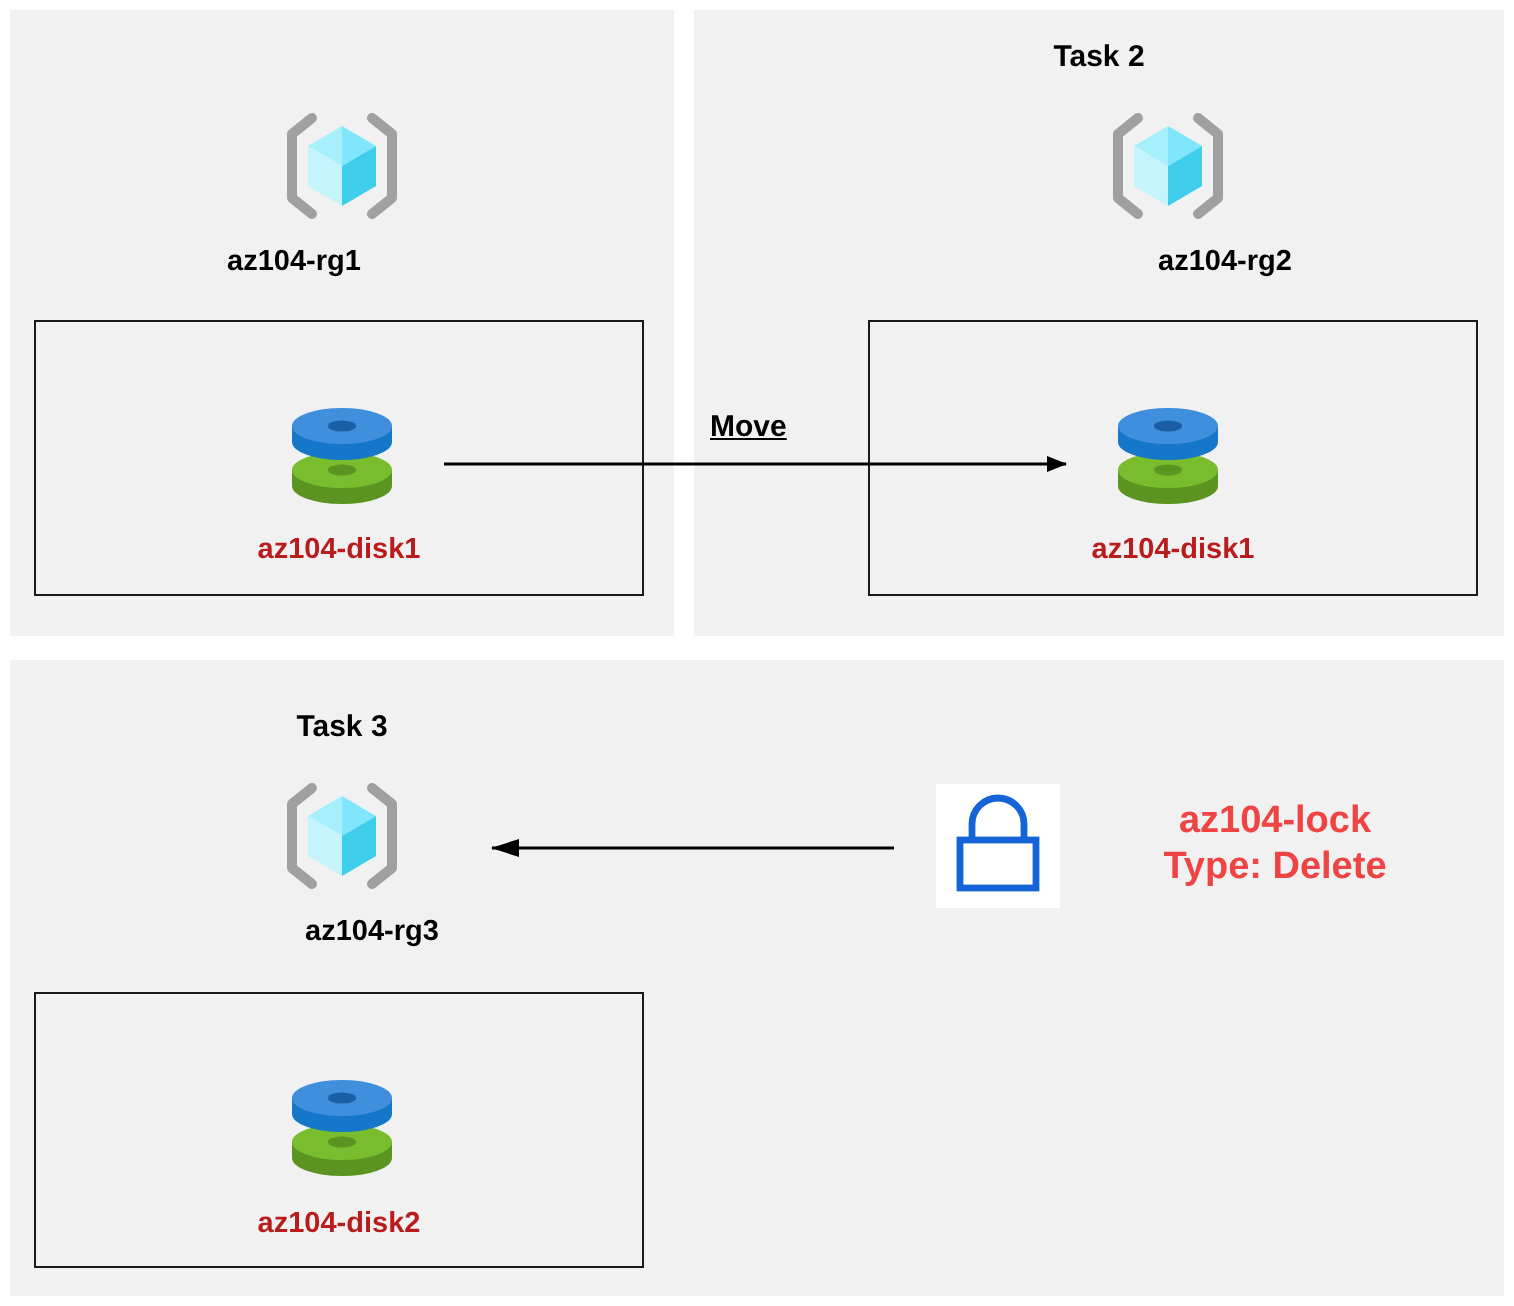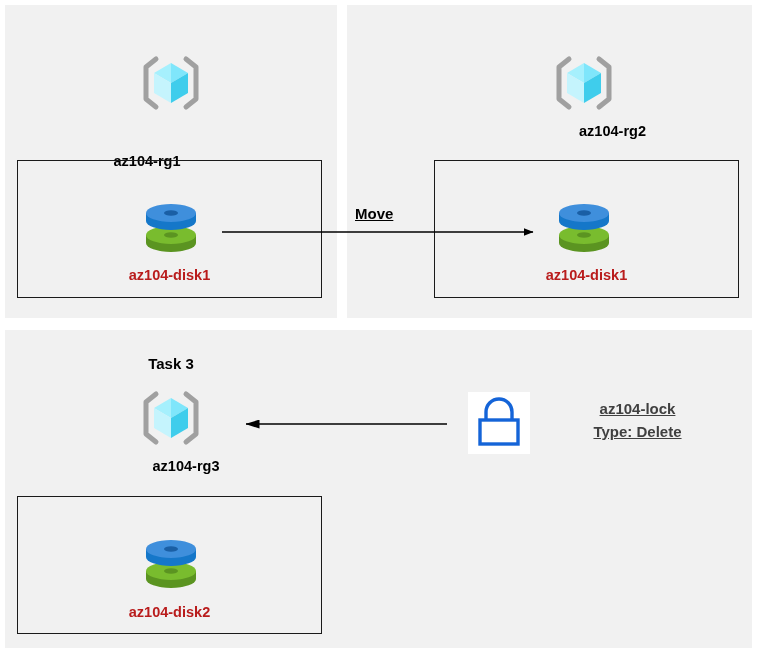--- a/index.html
+++ b/index.html
@@ -99,26 +99,25 @@
   #lock-tile {
     position: absolute;
     left: 468px;
     top: 392px;
     width: 62px;
     height: 62px;
     background: #ffffff;
   }
   .lock-text {
     position: absolute;
-    font-size: 15px;
-    font-weight: bold;
-    color: #404040;
-    white-space: nowrap;
-    text-align: center;
-    text-decoration: underline;
+    font-size: 19px;
+    font-weight: bold;
+    color: #ef4444;
+    white-space: nowrap;
+    text-align: center;
   }
 </style>
 </head>
 <body>
 
 <div id="canvas">
 
   <div class="panel" id="panel-task1"></div>
   <div class="panel" id="panel-task2"></div>
   <div class="panel" id="panel-task3"></div>
@@ -131,41 +130,42 @@
 
       <path d="M48 4 L58 12 L58 44 L48 52" fill="none" stroke="#a0a0a0" stroke-width="5" stroke-linecap="round" stroke-linejoin="round"></path>
 
       <polygon points="33,8 50,18 33,28" fill="#7fe6fb"></polygon>
       <polygon points="33,8 16,18 33,28" fill="#a6f0fd"></polygon>
       <polygon points="16,18 16,38 33,48 33,28" fill="#c5f4fd"></polygon>
       <polygon points="50,18 50,38 33,48 33,28" fill="#3fcdec"></polygon>
     </svg>
   </div>
 
-  <div class="rg-label" style="left:5px; top:123px; width:284px;margin-top:30px;">az104-rg1</div>
+  <div class="rg-label" style="left:5px; top:123px; width:284px;">az104-rg1</div>
 
   <div class="res-box" style="left:17px; top:160px; width:305px; height:138px;"></div>
 
   <div class="disk-icon" style="left:138px; top:197px;">
     <svg viewBox="0 0 66 62" width="66" height="62">
 
       <ellipse cx="33" cy="46" rx="25" ry="9" fill="#5b9421"></ellipse>
       <rect x="8" y="38" width="50" height="8" fill="#5b9421"></rect>
       <ellipse cx="33" cy="38" rx="25" ry="9" fill="#79bc2e"></ellipse>
       <ellipse cx="33" cy="38" rx="7" ry="2.8" fill="#5b9421"></ellipse>
 
       <ellipse cx="33" cy="24" rx="25" ry="9" fill="#1577c9"></ellipse>
       <rect x="8" y="16" width="50" height="8" fill="#1577c9"></rect>
       <ellipse cx="33" cy="16" rx="25" ry="9" fill="#3f8fdc"></ellipse>
       <ellipse cx="33" cy="16" rx="7" ry="2.8" fill="#1a5fa5"></ellipse>
     </svg>
   </div>
 
   <div class="disk-label" style="left:17px; top:267px; width:305px;">az104-disk1</div>
 
+  <div class="task-title" style="left:347px; top:20px; width:405px;">Task 2</div>
 
   <div class="rg-icon" style="left:551px; top:55px;">
     <svg viewBox="0 0 66 56" width="66" height="56">
       <path d="M18 4 L8 12 L8 44 L18 52" fill="none" stroke="#a0a0a0" stroke-width="5" stroke-linecap="round" stroke-linejoin="round"></path>
       <path d="M48 4 L58 12 L58 44 L48 52" fill="none" stroke="#a0a0a0" stroke-width="5" stroke-linecap="round" stroke-linejoin="round"></path>
       <polygon points="33,8 50,18 33,28" fill="#7fe6fb"></polygon>
       <polygon points="33,8 16,18 33,28" fill="#a6f0fd"></polygon>
       <polygon points="16,18 16,38 33,48 33,28" fill="#c5f4fd"></polygon>
       <polygon points="50,18 50,38 33,48 33,28" fill="#3fcdec"></polygon>
     </svg>

